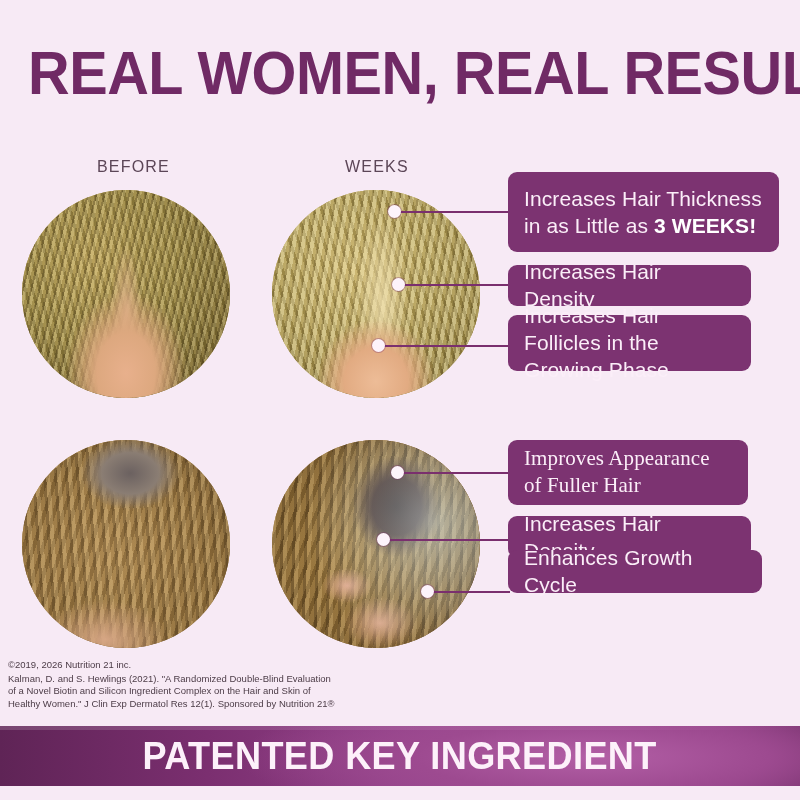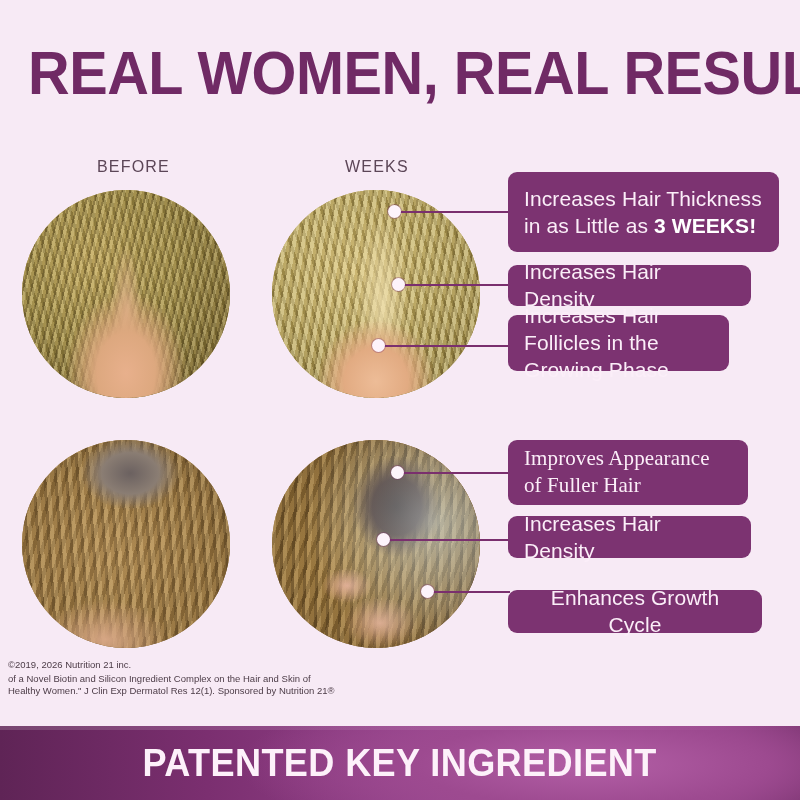--- a/index.html
+++ b/index.html
@@ -122,21 +122,21 @@
   .footnote{
     position:absolute;left:8px;top:659px;width:420px;
     color:#4c3c47;
     font-size:9.5px;
     line-height:12.6px;
   }
   .footnote .l1{margin-bottom:1px;}
 
   
   .banner{
-    position:absolute;left:0;top:726px;width:800px;height:74px;
+    position:absolute;left:0;top:726px;width:800px;height:60px;
     background:
       radial-gradient(ellipse 58% 150% at 74% 52%, #b35fa6 0%, #9d4a90 38%, rgba(120,46,108,0) 76%),
       linear-gradient(90deg,#5f2456 0%, #7b2f70 26%, #93428a 52%, #a8529c 72%, #8e3f84 88%, #6b2a62 100%);
     display:flex;align-items:center;justify-content:center;
   }
   .banner-text{
     color:#fdf1fa;
     font-family:"Liberation Sans Narrow","Liberation Sans","DejaVu Sans Condensed",sans-serif;
     font-weight:bold;
     font-size:38px;
@@ -184,47 +184,48 @@
   <div class="connector-dot" style="left:372px;top:339px;"></div>
 
   <div class="callout" style="left:508px;top:172px;width:271px;height:80px;">
     <span><span>Increases Hair Thickness in as Little as </span><b>3 WEEKS!</b></span>
   </div>
 
   <div class="callout" style="left:508px;top:265px;width:243px;height:41px;">
     <span>Increases Hair Density</span>
   </div>
 
-  <div class="callout" style="left:508px;top:315px;width:221px;height:56px;">
+  <div class="callout" style="left:508px;top:315px;width:243px;height:56px;">
     <span>Increases Hair Follicles in the Growing Phase</span>
   </div>
 
   <div class="connector-line" style="left:399px;top:472px;width:111px;"></div>
   <div class="connector-dot" style="left:391px;top:466px;"></div>
 
   <div class="connector-line" style="left:385px;top:539px;width:125px;"></div>
   <div class="connector-dot" style="left:377px;top:533px;"></div>
 
   <div class="connector-line" style="left:429px;top:591px;width:81px;"></div>
   <div class="connector-dot" style="left:421px;top:585px;"></div>
 
   <div class="callout" style="left:508px;top:440px;width:240px;height:65px;font-family:Liberation Serif, serif;">
     <span>Improves Appearance of Fuller Hair</span>
   </div>
 
   <div class="callout" style="left:508px;top:516px;width:243px;height:42px;">
     <span>Increases Hair Density</span>
   </div>
 
-  <div class="callout" style="left:508px;top:590px;width:254px;height:43px;text-align:center;">
+  <div class="callout" style="left:508px;top:550px;width:254px;height:43px;">
     <span>Enhances Growth Cycle</span>
   </div>
 
   <div class="footnote">
     <div class="l1">©2019, 2026 Nutrition 21 inc.</div>
+    <div>Kalman, D. and S. Hewlings (2021). "A Randomized Double-Blind Evaluation</div>
     <div>of a Novel Biotin and Silicon Ingredient Complex on the Hair and Skin of</div>
     <div>Healthy Women." J Clin Exp Dermatol Res 12(1). Sponsored by Nutrition 21®</div>
   </div>
 
   <div class="banner">
     <div class="banner-text">PATENTED KEY INGREDIENT</div>
   </div>
   <div class="banner-sheen"></div>
 
 </div>

